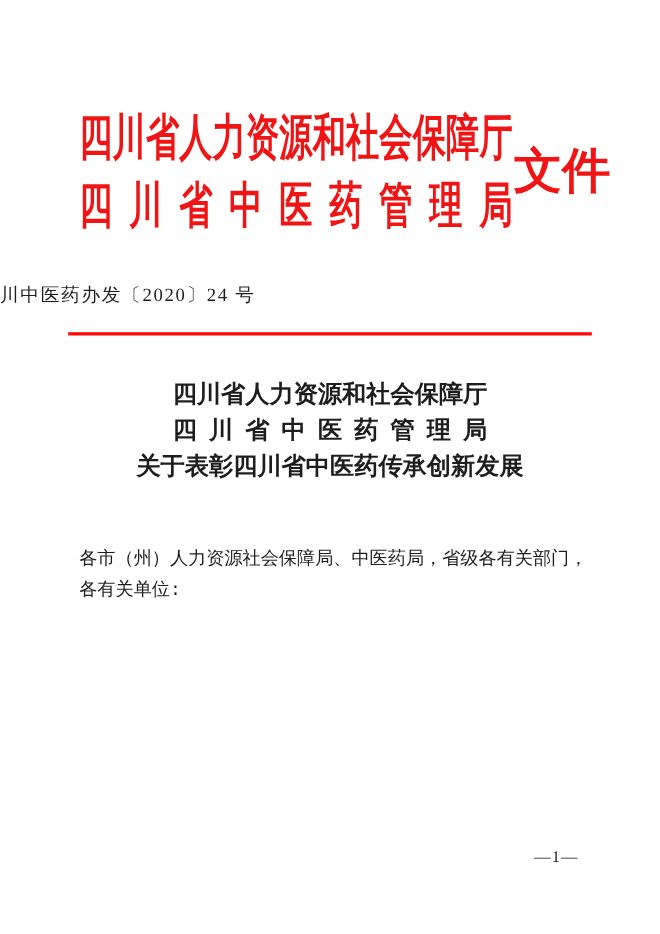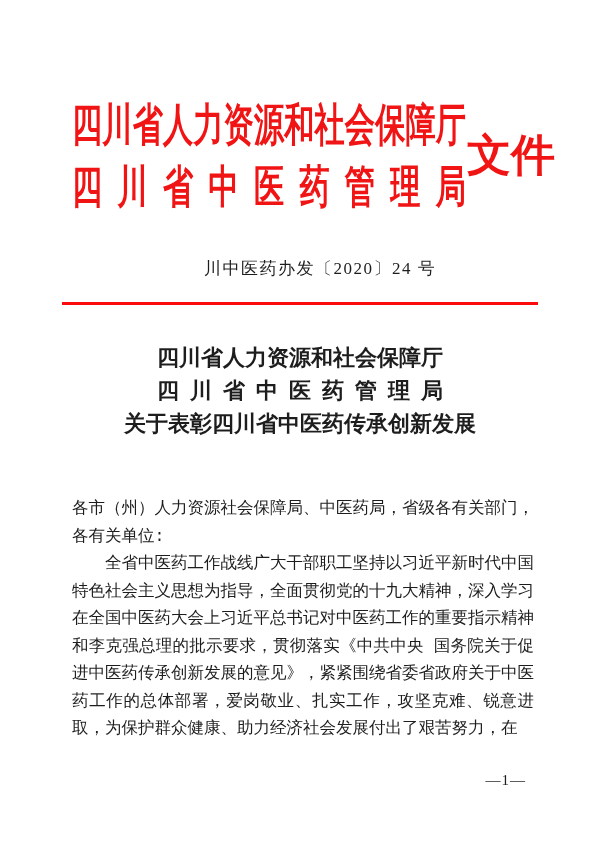--- a/index.html
+++ b/index.html
@@ -42,25 +42,24 @@
     color: var(--red, #f11414);
     margin-left: 2px;
     white-space: nowrap;
   }
   
   .doc-number {
     position: absolute;
     top: 256px;
     left: 0;
     width: 100%;
-    text-align: center;
+    text-align: left;
     font-size: 17px;
     line-height: 26px;
     letter-spacing: 1.5px;
-    padding-left: 40px;
   }
   
   .red-line {
     position: absolute;
     top: 302px;
     left: 62px;
     width: 476px;
     height: 3px;
     background: var(--line_red, #fb0b0b);
   }
@@ -121,18 +120,17 @@
   <div class="red-line"></div>
 
   <div class="title-block">
     <div>四川省人力资源和社会保障厅</div>
     <div class="title-l2">四川省中医药管理局</div>
     <div>关于表彰四川省中医药传承创新发展</div>
   </div>
 
   <div class="body-block">
     <p class="salutation">各市（州）人力资源社会保障局、中医药局，省级各有关部门，各有关单位:</p>
-    <p class="para">全省中医药工作战线广大干部职工坚持以习近平新时代中国特色社会主义思想为指导，全面贯彻党的十九大精神，深入学习在全国中医药大会上习近平总书记对中医药工作的重要指示精神和李克强总理的批示要求，贯彻落实《中共中央 国务院关于促进中医药传承创新发展的意见》，紧紧围绕省委省政府关于中医药工作的总体部署，爱岗敬业、扎实工作，攻坚克难、锐意进取，为保护群众健康、助力经济社会发展付出了艰苦努力，在</p>
   </div>
 
   <div class="page-num">—1—</div>
 
 </div>
 
 </body></html>

